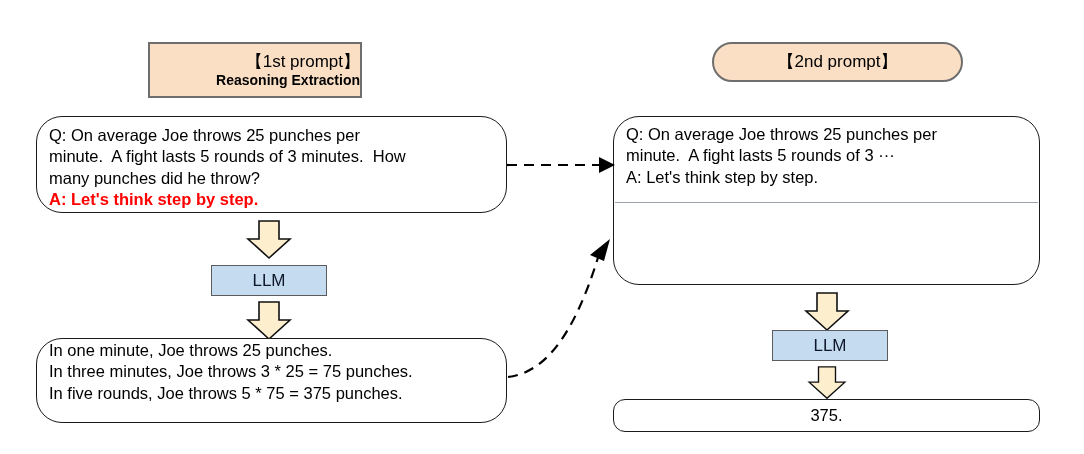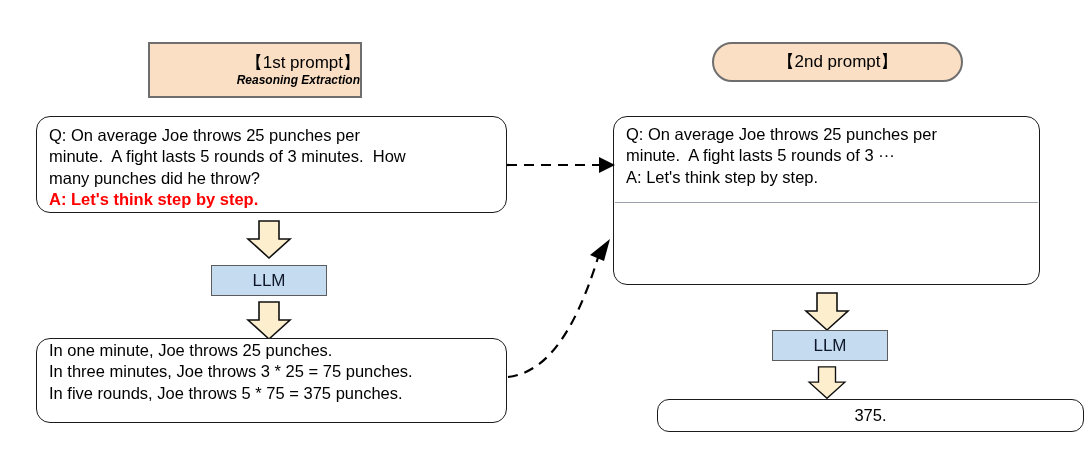--- a/index.html
+++ b/index.html
@@ -33,30 +33,29 @@
     align-items: center;
     justify-content: center;
     line-height: 1.18;
   }
   .prompt-header .ph-line1 {
     font-size: 17px;
     font-weight: normal;
     letter-spacing: 0px;
   }
   .prompt-header .ph-line2 {
-    font-size: 12px;
+    font-size: 14px;
     font-weight: bold;
-    font-style: italic;
   }
 
   
   .rbox {
     background: #ffffff;
     border: 1.6px solid #1b1b1b;
-    border-radius: 14px;
+    border-radius: 26px;
   }
   .rbox-text {
     font-size: 16.5px;
     line-height: 1.30;
     white-space: pre-wrap;
     color: #000000;
   }
   .red-bold {
     color: #ff0000;
     font-weight: bold;
@@ -151,21 +150,21 @@
   </svg>
 
   <div class="abs llm-box" style="left:772px; top:330px; width:116px; height:31px;">
     <span>LLM</span>
   </div>
 
   <svg class="arrow-svg" style="left:807px; top:366px;" width="40" height="34" viewBox="0 0 46 40">
     <polygon points="13,1 33,1 33,19 44,19 23,38 2,19 13,19" fill="#fdeecd" stroke="#111111" stroke-width="1.6" stroke-linejoin="miter"></polygon>
   </svg>
 
-  <div class="abs answer-box" style="left:613px; top:399px; width:427px; height:33px;margin-left:44px;">
+  <div class="abs answer-box" style="left:613px; top:399px; width:427px; height:33px;">
     <span>375.</span>
   </div>
 
   <svg class="dash-svg" style="left:505px; top:150px;" width="115" height="30" viewBox="0 0 115 30">
     <line x1="2" y1="15" x2="96" y2="15" stroke="#000000" stroke-width="2.2" stroke-dasharray="10,7"></line>
     <polygon points="94,7 110,15 94,23" fill="#000000"></polygon>
   </svg>
 
   <svg class="dash-svg" style="left:500px; top:225px;" width="125" height="160" viewBox="0 0 125 160">
     <path d="M 8 152 C 40 148, 72 120, 100 26" stroke="#000000" stroke-width="2.2" fill="none" stroke-dasharray="10,7"></path>

